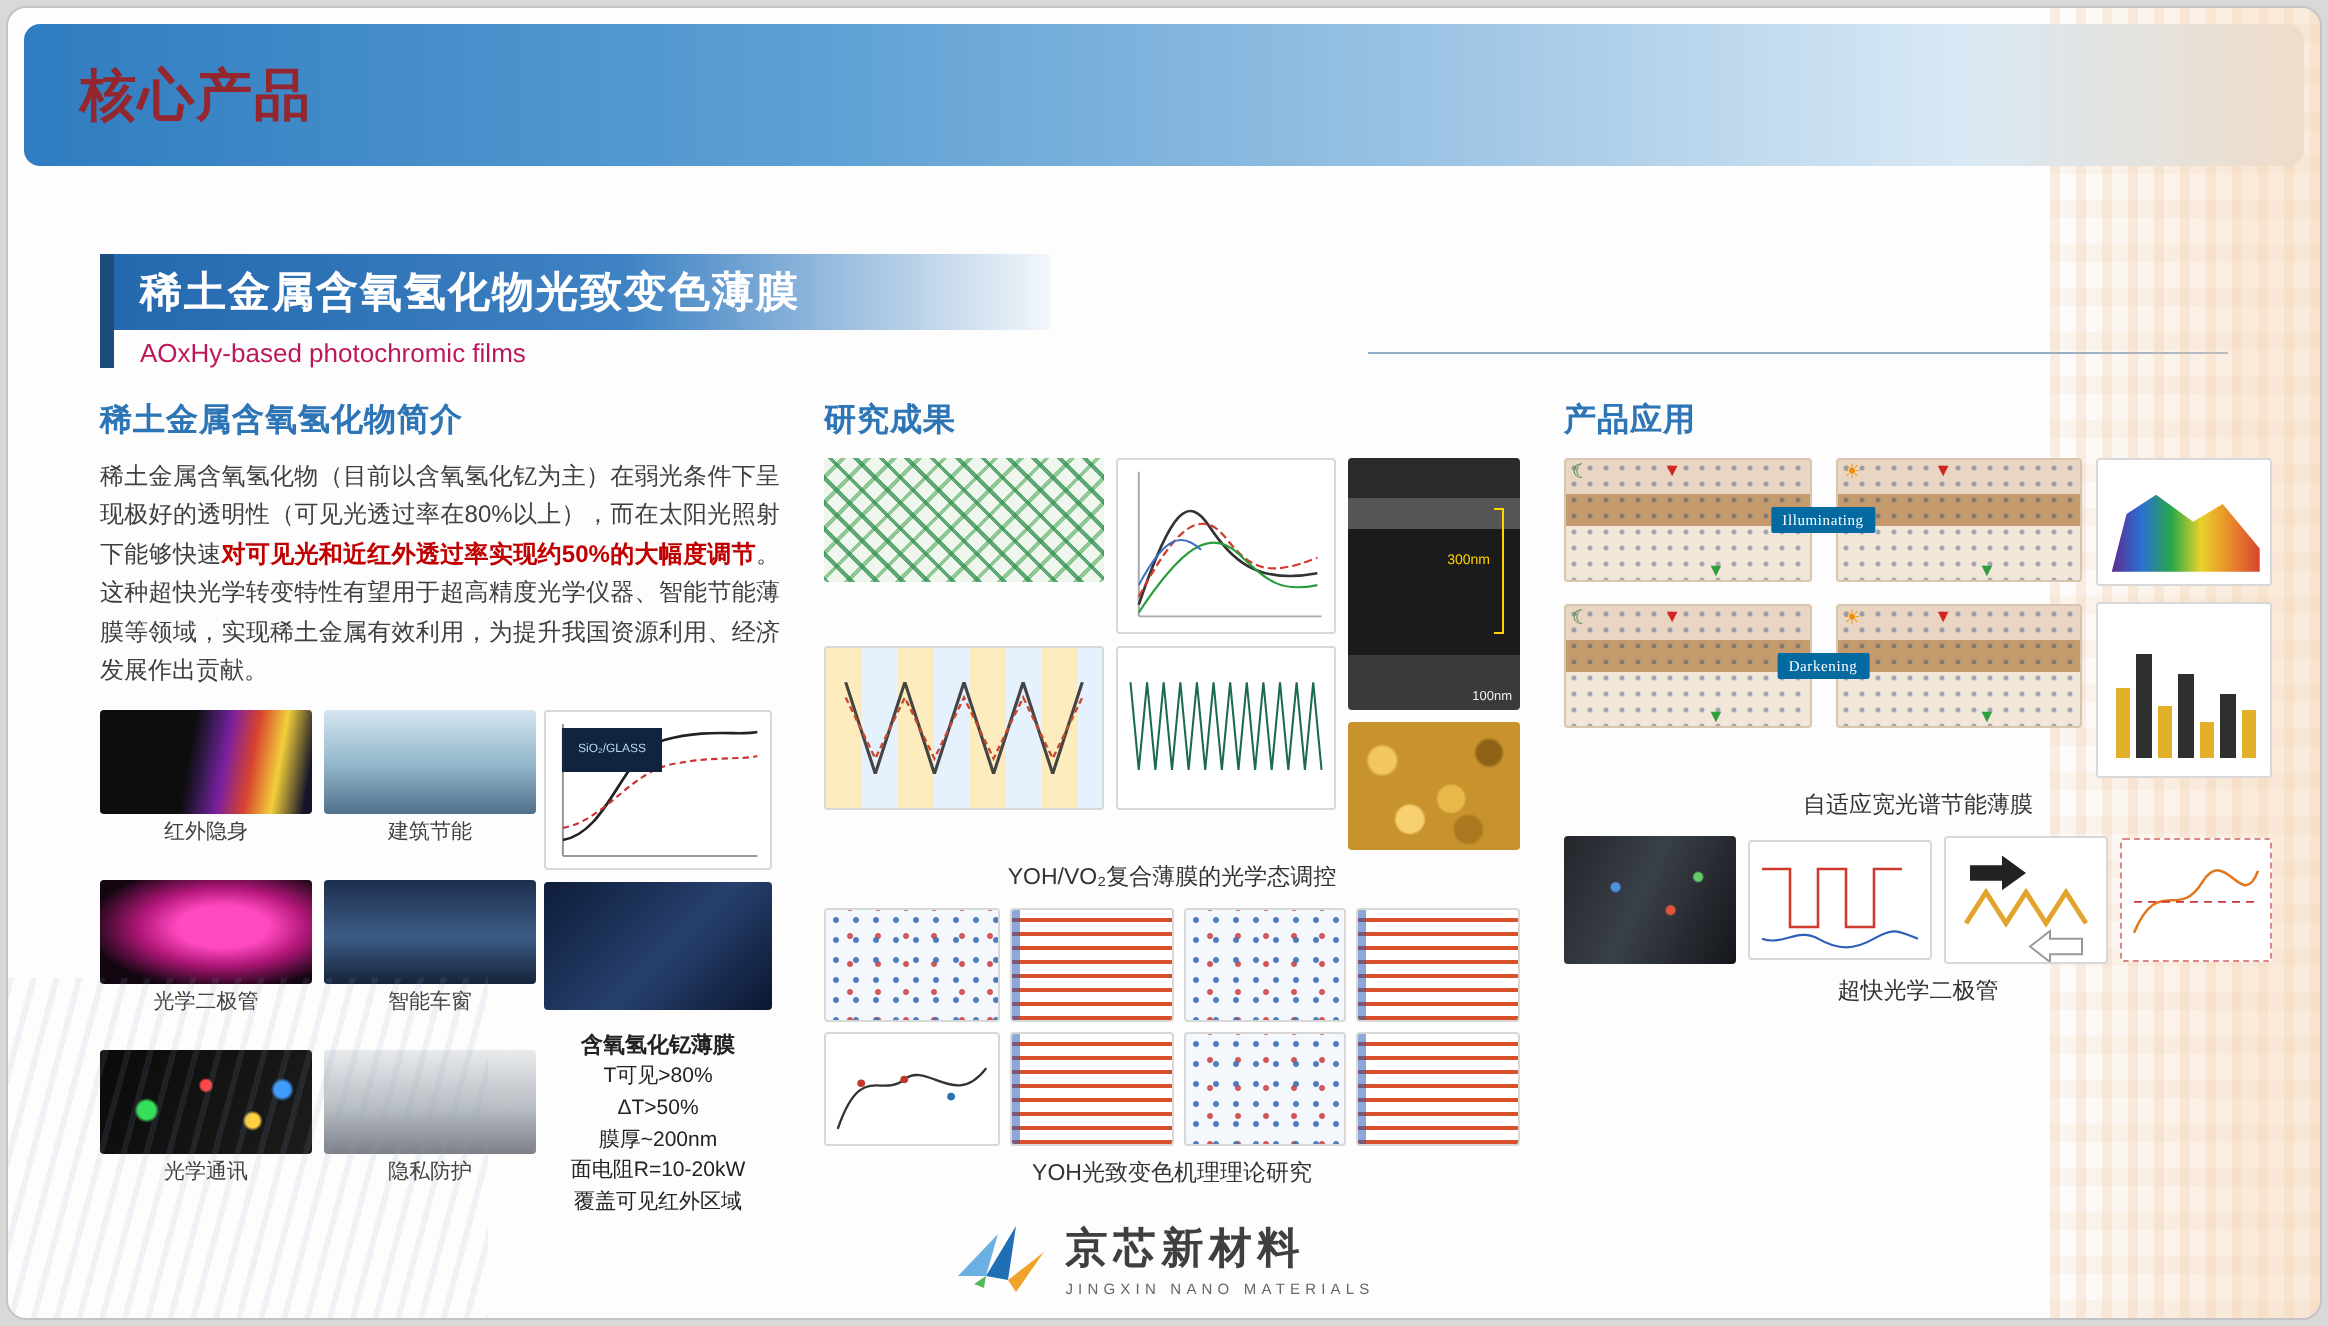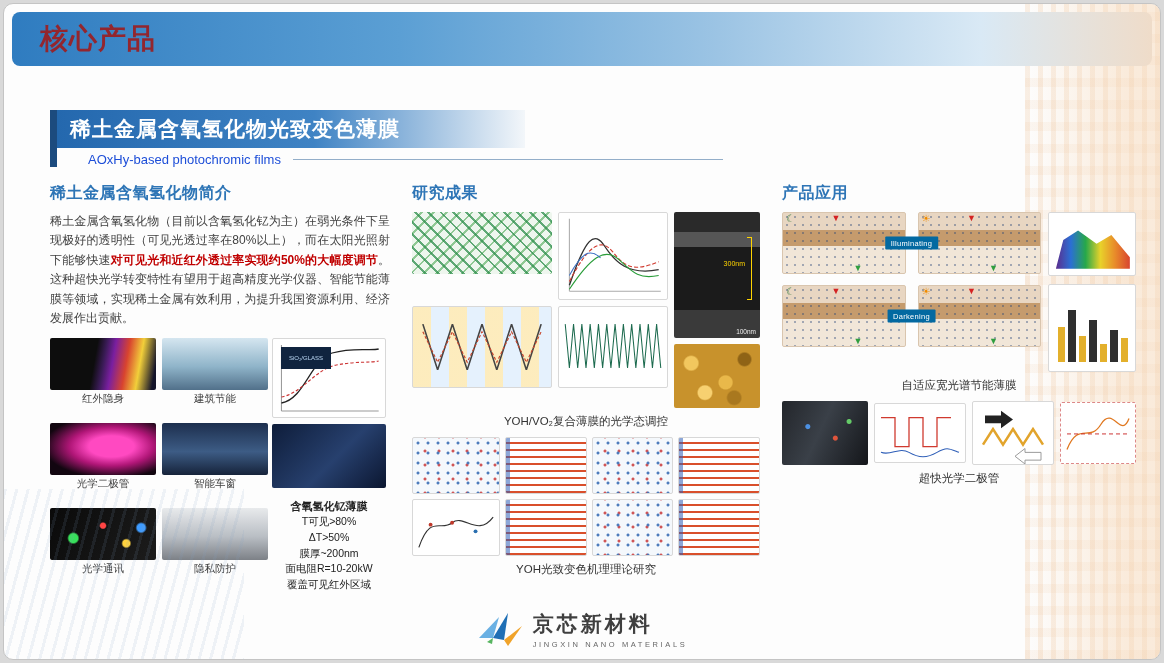--- a/index.html
+++ b/index.html
@@ -13,42 +13,42 @@
     background:
       linear-gradient(90deg, rgba(255,255,255,0) 0%, rgba(246,213,178,0.45) 75%),
       repeating-linear-gradient(90deg, rgba(226,160,96,0.16) 0 5px, rgba(255,255,255,0) 5px 13px),
       repeating-linear-gradient(0deg, rgba(226,160,96,0.08) 0 9px, rgba(255,255,255,0) 9px 22px);
     pointer-events:none; }
   .wm-left { position:absolute; left:0; bottom:0; width:240px; height:170px;
     background:repeating-linear-gradient(105deg, rgba(130,160,195,0.12) 0 3px, rgba(255,255,255,0) 3px 11px);
     pointer-events:none; }
 
   
-  .banner { position:relative; margin:8px 8px 0 8px; height:54px; border-radius:8px;
+  .banner { position:relative; margin:8px 8px 0 8px; height:71px; border-radius:8px;
     background:linear-gradient(90deg,#2f7cc0 0%, #5b9fd4 34%, #9cc4e4 62%, #d9e9f5 85%, #efdcc9 100%);
     display:flex; align-items:center; padding:0 28px; gap:16px; overflow:hidden; }
   .banner .t-zh { font-size:28px; font-weight:800; color:#93262e; letter-spacing:1px; }
   .banner .t-en { font-size:25px; font-weight:400; color:#ffffff; letter-spacing:0.5px; }
 
   
   .section-wrap { margin:44px 46px 0 46px; border-left:7px solid #1c4b7e; }
   .st-zh { display:inline-block; min-width:468px; padding:5px 34px 5px 13px;
     background:linear-gradient(90deg,#2468ae 0%, #3f83c4 55%, rgba(124,170,214,0.08) 100%);
     color:#fff; font-size:21px; font-weight:700; letter-spacing:1px; }
-  .st-sub { display:flex; align-items:center; gap:12px; padding-left:31px; margin-top:4px;
-    color:#1d4ed8; font-size:13px; }
+  .st-sub { display:flex; align-items:center; gap:12px; padding-left:13px; margin-top:4px;
+    color:#be185d; font-size:13px;justify-content:space-between; }
   .st-line { height:1px; width:430px; background:#93aec9; }
 
   
   .columns { display:flex; margin:16px 34px 0 46px; gap:11px; height:396px; }
   .vsep { width:1px; background:linear-gradient(180deg,#dde7f1,#c2d4e6 50%,#dde7f1); margin-top:4px; }
   .col-head { font-size:16px; color:#2e75b6; font-weight:700; margin-bottom:8px; letter-spacing:0.5px; }
   .col-intro { flex:0 0 340px; }
   .col-research { flex:0 0 348px; }
-  .col-apps { flex:1; }
+  .col-apps { flex:1;font-family:Liberation Serif, serif; }
 
   
   .intro-para { font-size:12px; line-height:1.62; color:#3f3f3f; text-align:justify; }
   .intro-para .red { color:#c00000; font-weight:700; }
   .intro-figures { display:flex; gap:4px; margin-top:9px; }
   .photo-grid { display:grid; grid-template-columns:106px 106px; gap:1px 6px; }
   .ph-img { width:106px; height:52px; border-radius:2px; }
   .ph-cap { font-size:10.5px; color:#404040; text-align:center; margin:2px 0 4px; }
   .img-infrared { background:linear-gradient(100deg,#0d0d0d 0 42%,#3a1b56 50%,#7a1fa0 58%,#d8432f 70%,#f2cf3a 82%,#14142a 96%); }
   .img-building { background:linear-gradient(180deg,#d5e6f0 0%,#8fb4c9 55%,#51708a 100%); }

